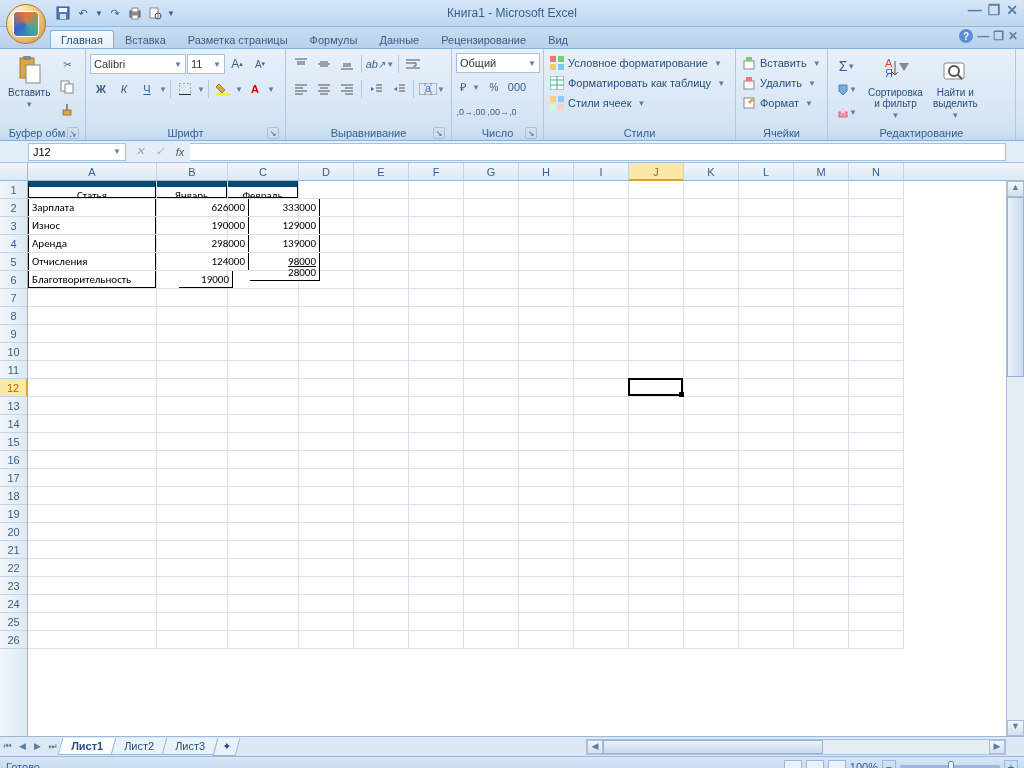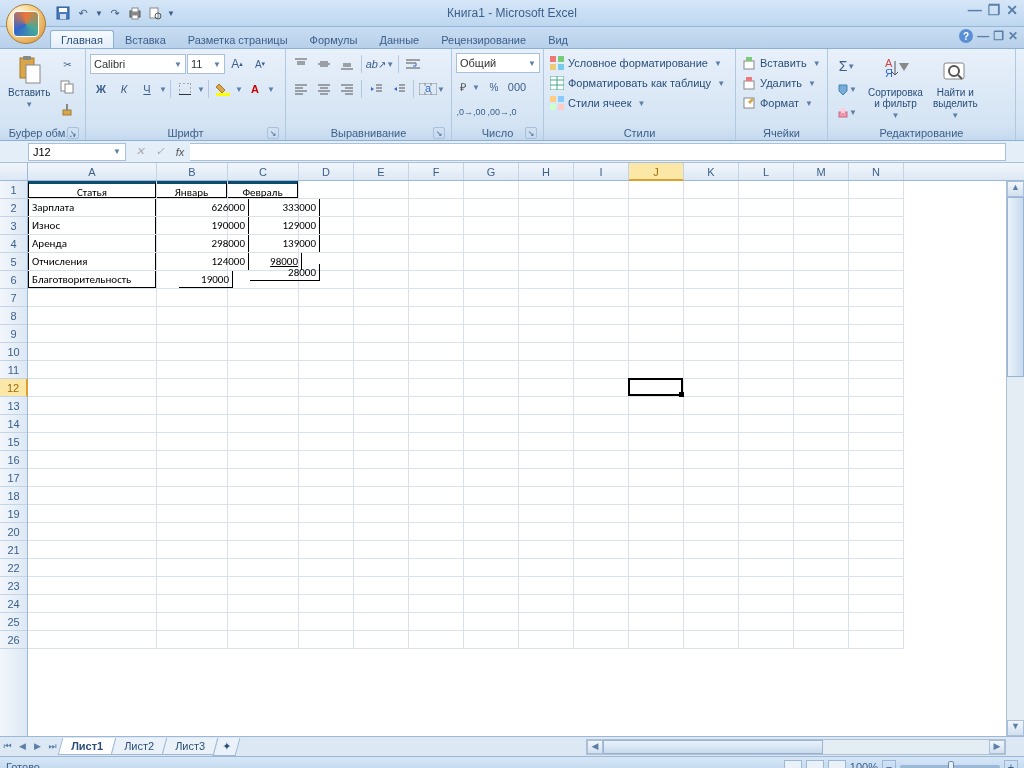--- a/index.html
+++ b/index.html
@@ -58,21 +58,21 @@
 .colh.sel { background: #fbe8a6; color: #a06a10; border-bottom: 2px solid #e0a030; margin-bottom: -1px; }
 .grid-body { flex: 1; display: flex; overflow: hidden; position: relative; }
 .row-headers { width: 28px; background: linear-gradient(90deg,#f2f6fb, #dce8f4); border-right: 1px solid #9db8d6; }
 .rowh { height: 18px; border-bottom: 1px solid #c4d4e6; text-align: center; font-size: 11px; color: #3b5f8a; line-height: 18px; }
 .rowh.sel { background: #fbe8a6; color: #a06a10; border-right: 2px solid #e0a030; margin-right: -1px; position: relative; z-index: 1; }
 .cells { position: relative; flex: 1; }
 .gridlines-v, .gridlines-h { position: absolute; background: #d9e2ec; }
 .cell { position: absolute; height: 17px; padding: 0 3px; font-size: 11px; line-height: 17px; font-family: Calibri, Tahoma, sans-serif; overflow: hidden; }
 .cell.center { text-align: center; }
 .cell.right { text-align: right; margin-left: 22px; }
-.bordT { border-top: 3px solid #0c4a6e; }
+.bordT { border-top: 6px solid #0c4a6e; }
 .bordB { border-bottom: 1px solid #000; }
 .bordL { border-left: 1px solid #000; }
 .bordR { border-right: 1px solid #000; }
 .activecell { position: absolute; border: 2px solid #000; pointer-events: none; }
 .activecell::after { content: ""; position: absolute; right: -3px; bottom: -3px; width: 5px; height: 5px; background: #000; }
 
 
 .sheettab-row { height: 20px; background: #dce8f4; border-top: 1px solid #9db8d6; display: flex; align-items: center; position: relative; }
 .tabnav { width: 60px; display: flex; }
 .tabnav span { width: 15px; text-align: center; color: #5a7fa8; font-size: 9px; }
@@ -586,21 +586,21 @@
         <div class="cell right bordR " style="left: 129px; top: 18px; width: 70px;">626000</div>
         <div class="cell right bordR " style="left: 200px; top: 18px; width: 70px;">333000</div>
         <div class="cell  bordL bordR " style="left: 0px; top: 36px; width: 128px;">Износ</div>
         <div class="cell right bordR " style="left: 129px; top: 36px; width: 70px;">190000</div>
         <div class="cell right bordR " style="left: 200px; top: 36px; width: 70px;">129000</div>
         <div class="cell  bordL bordR " style="left: 0px; top: 54px; width: 128px;">Аренда</div>
         <div class="cell right bordR " style="left: 129px; top: 54px; width: 70px;">298000</div>
         <div class="cell right bordR " style="left: 200px; top: 54px; width: 70px;">139000</div>
         <div class="cell  bordL bordR " style="left: 0px; top: 72px; width: 128px;">Отчисления</div>
         <div class="cell right bordR " style="left: 129px; top: 72px; width: 70px;">124000</div>
-        <div class="cell right bordR " style="left: 200px; top: 72px; width: 52px; text-decoration: underline;">98000</div>
+        <div class="cell right bordR " style="left: 200px; top: 72px; width: 70px; text-decoration: underline;">98000</div>
         <div class="cell  bordL bordR bordB" style="left: 0px; top: 90px; width: 128px;">Благотворительность</div>
         <div class="cell right bordR bordB" style="left: 129px; top: 90px; width: 54px;">19000</div>
         <div class="cell right bordR bordB" style="left: 200px; top: 83px; width: 70px;">28000</div>
         <div class="activecell" style="left: 600px; top: 197px; width: 55px; height: 18px;"></div>
       </div>
     <div style="width:18px;background:#e4ecf4;border-left:1px solid #b0c0d4;display:flex;flex-direction:column">
       <div style="height:16px;background:linear-gradient(#f2f6fb,#d2e0ee);border:1px solid #a8c0da;text-align:center;font-size:9px;color:#5a7fa8">▲</div>
       <div style="flex:1;position:relative">
           <div style="position:absolute;top:0;left:0;right:0;height:180px;background:linear-gradient(90deg,#eaf2fa,#c8daee);border:1px solid #98b4d2"></div>
         </div>

